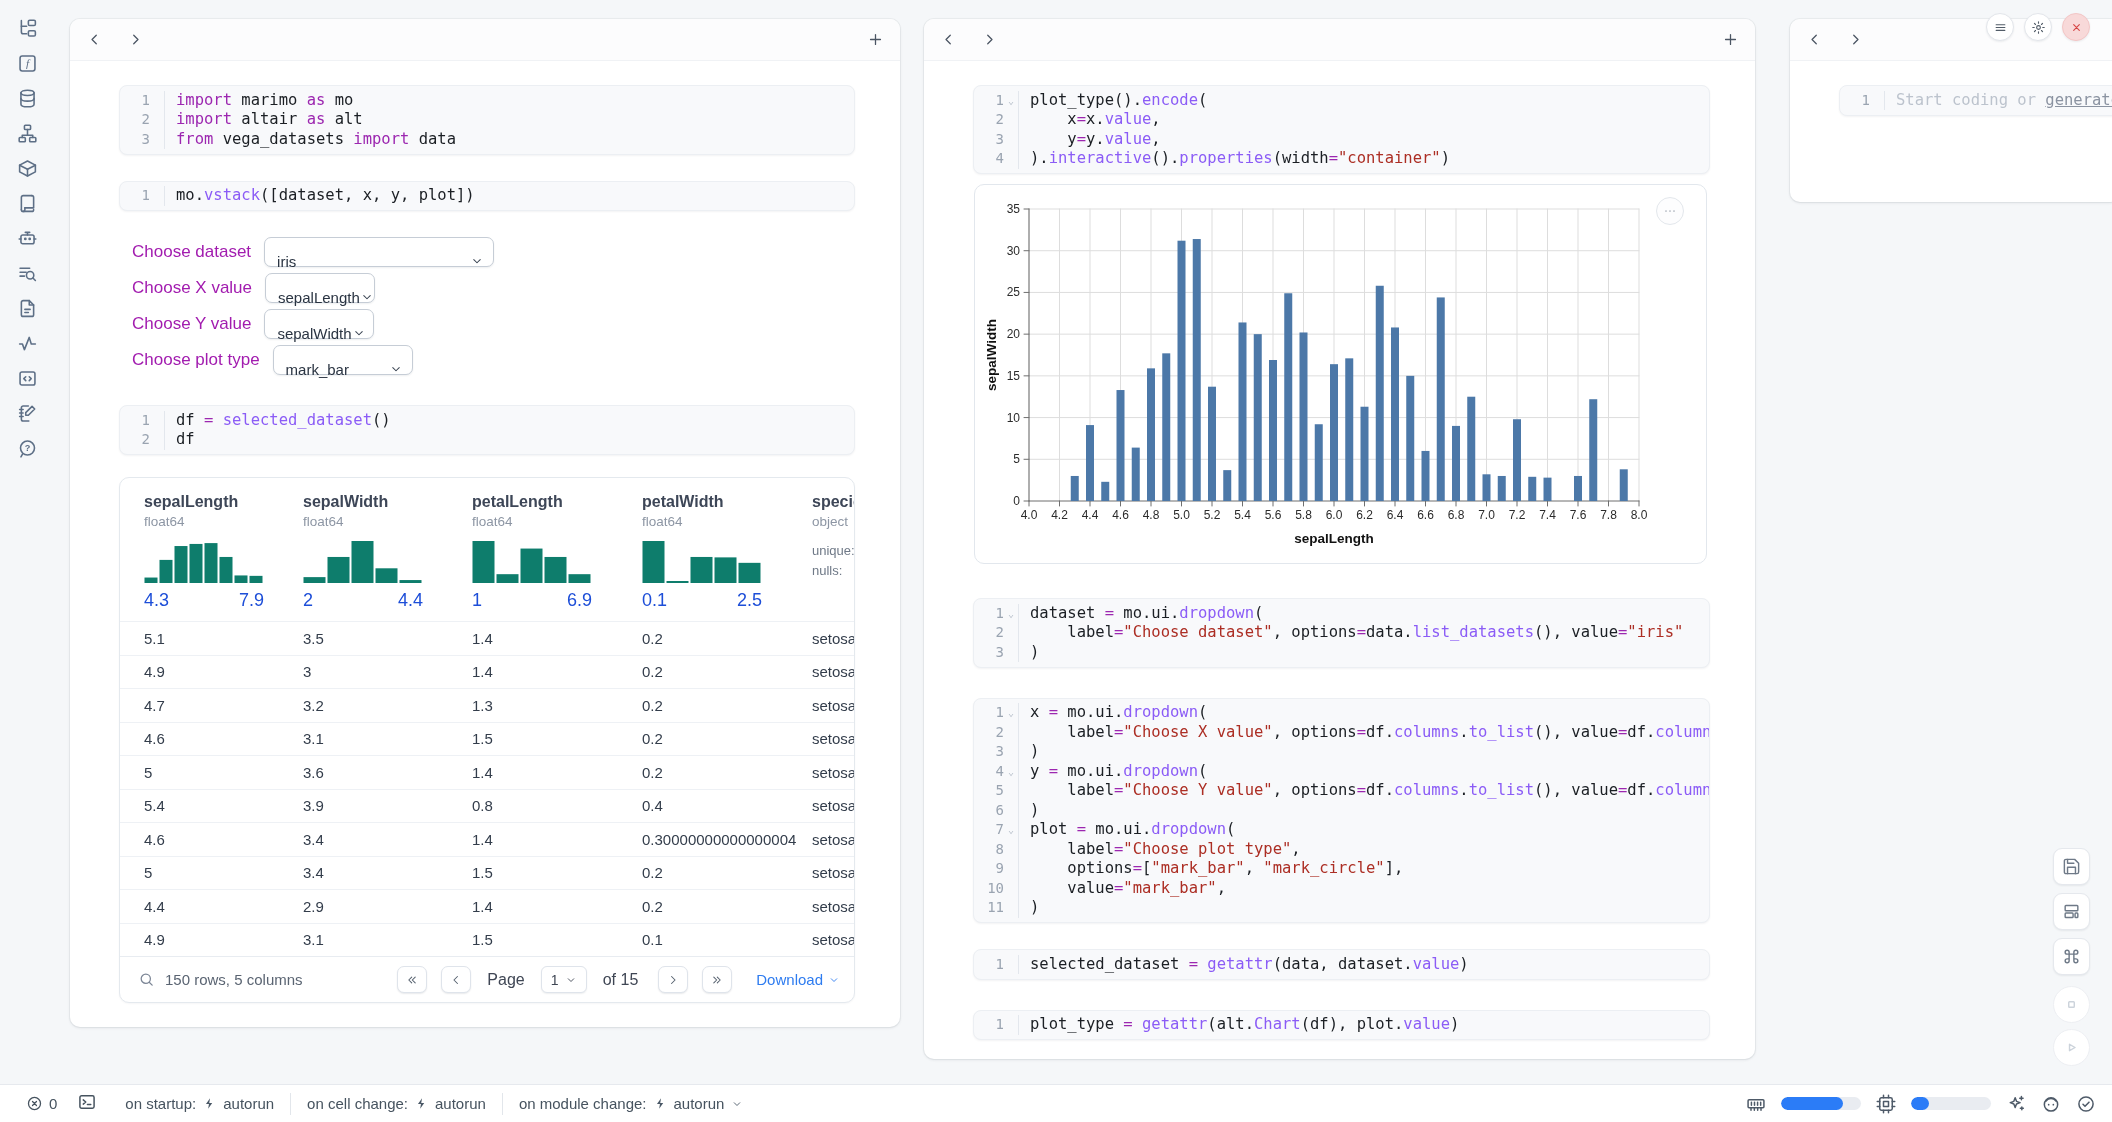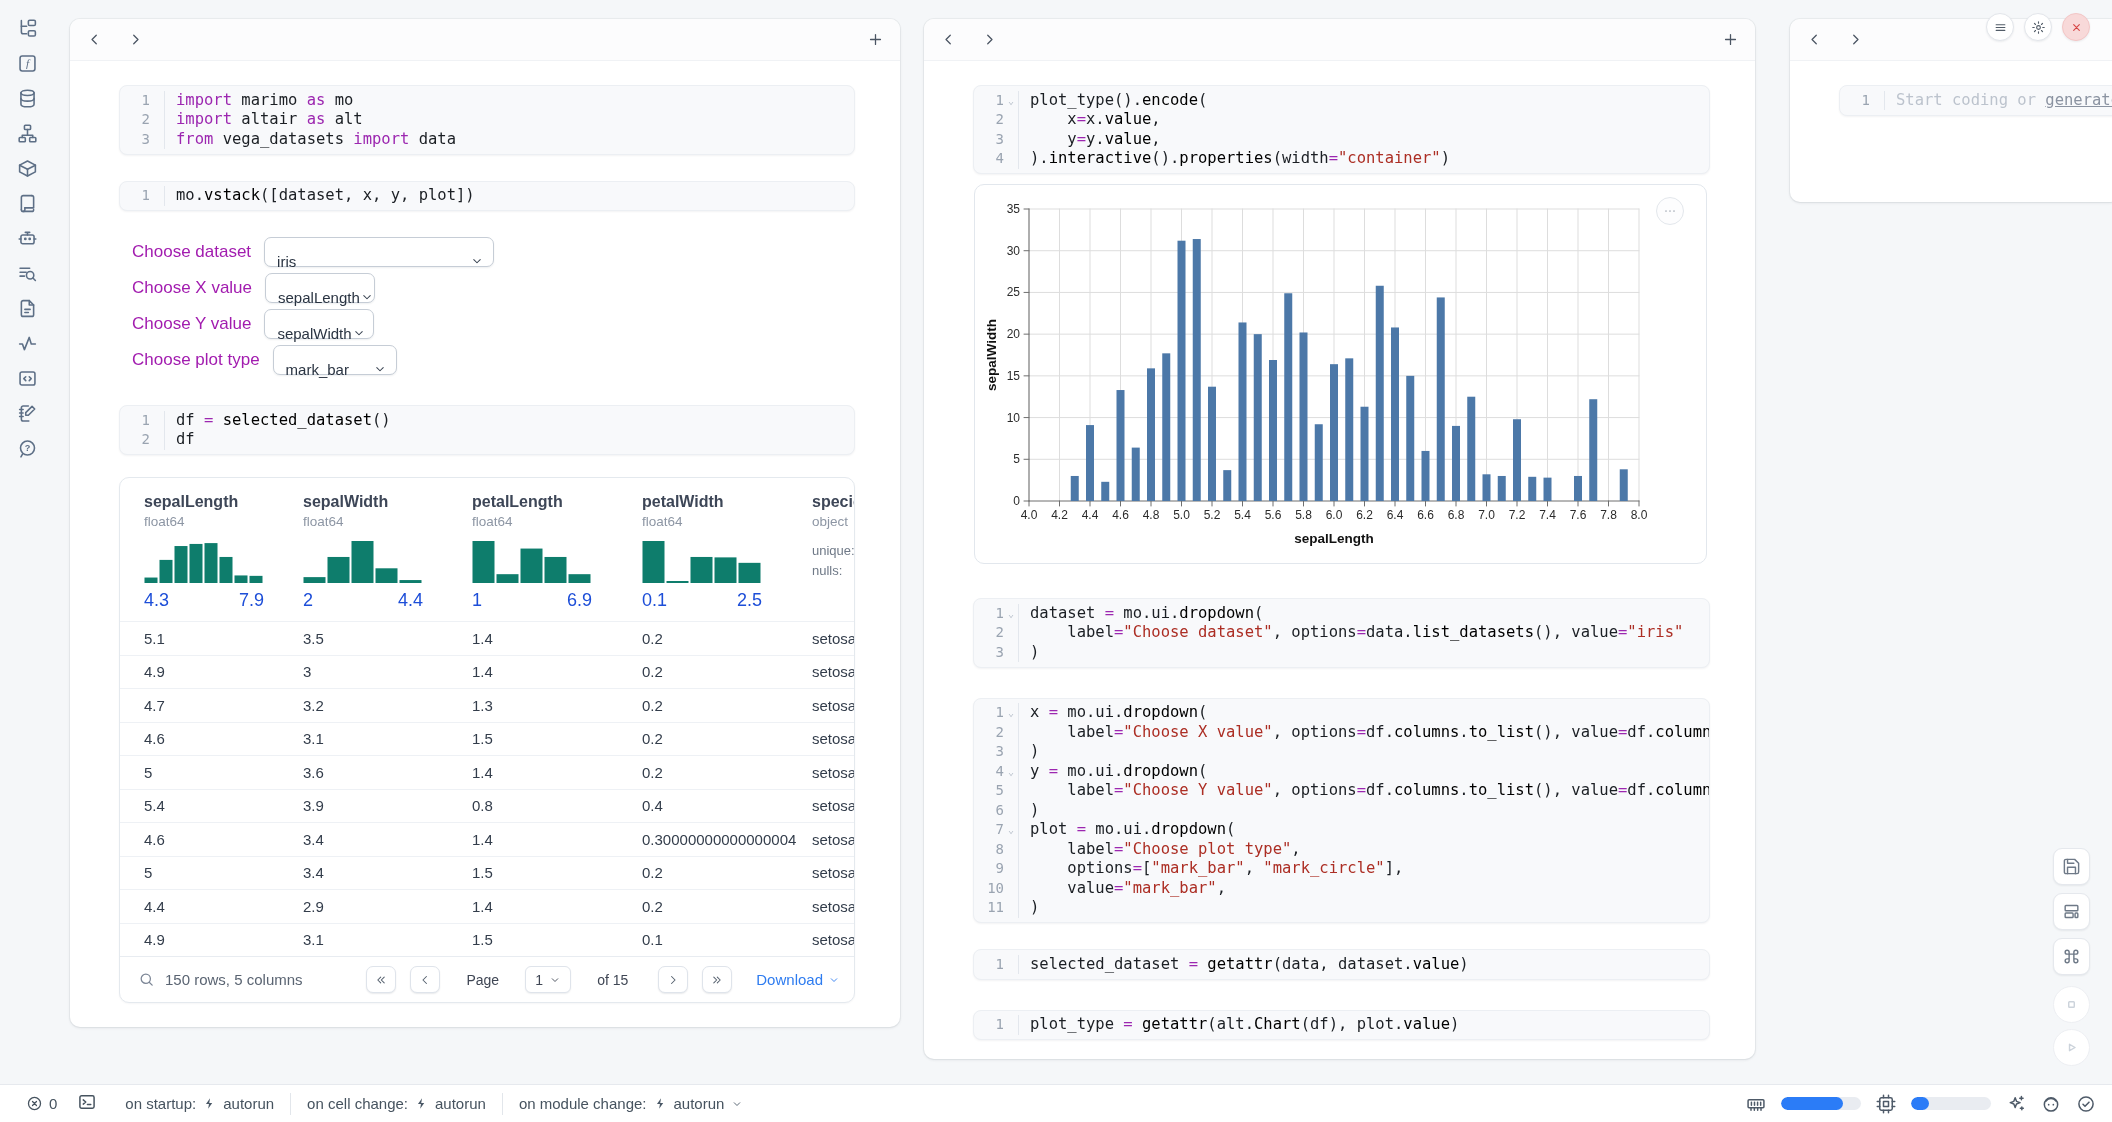--- a/index.html
+++ b/index.html
@@ -23,51 +23,51 @@
   .phead .plus{position:absolute;right:16px}
 
   
   .cellbox{background:#f8f9fb;border:1px solid #eceff3;border-radius:8px;box-shadow:0 1px 2px rgba(16,24,40,.05);padding:4.5px 12px 4.5px 0;margin:0 45px 0 49px;font-family:"DejaVu Sans Mono",monospace;font-size:15.5px;line-height:19.5px;overflow:hidden}
   .cl{display:flex}
   .ln{width:30px;flex:none;text-align:right;color:#9aa4b1;font-size:14px}
   .fd{width:14px;flex:none;text-align:center;color:#b4bdc8;font-size:10px;line-height:19.5px}
   .cd{border-left:1px solid #e3e7ed;padding-left:11px;white-space:pre;color:#1b1f24;flex:1 1 auto}
   .tk-kw{color:#9c27b0}
   .tk-op{color:#9c27b0}
-  .tk-fn{color:#000000}
+  .tk-fn{color:#8b5cf6}
   .tk-str{color:#ac2e24}
   .tk-pl{color:#1b1f24}
   .tk-ph{color:#bcc3cd}
   .tk-phu{color:#8b93a1;text-decoration:underline}
 
   
   #controls{margin:26px 45px 0 62px}
   .ctl{display:flex;align-items:center;gap:13px;height:30px;margin-bottom:6px}
   .ctl label{font-size:17px;color:#a21caf}
   .select{height:30px;background:#fff;border:1px solid #c6cdd6;border-radius:7px;box-shadow:0 1px 2px rgba(16,24,40,.07);display:flex;align-items:center;justify-content:space-between;padding:18px 9px 0 12px;font-size:15px;color:#2a3442;cursor:pointer}
   .select .cdn{width:14px;height:14px;color:#3c4654}
-  .s0{width:230px}.s1{width:110px}.s2{width:110px}.s3{width:124px}
+  .s0{width:230px}.s1{width:110px}.s2{width:110px}.s3{width:140px}
 
   
   .table-card{margin:22px 45px 0 49px;border:1px solid #e4e9ee;border-radius:10px;background:#fff;box-shadow:0 1px 2px rgba(16,24,40,.04);overflow:hidden}
   #tbl-head,.tr{display:grid;grid-template-columns:159px 169px 170px 170px 220px;padding-left:24px}
   #tbl-head{padding-top:15px}
   .thname{font-weight:bold;font-size:16px;color:#3d4657}
   .thtype{font-size:13.5px;color:#8d96a4;margin-top:3px}
   .thhist{margin-top:10px;height:46px;width:120px}
   .thrange{display:flex;justify-content:space-between;width:120px;font-size:18px;color:#1d4ed8;margin:5px 0 10px}
   .thstats{font-size:13px;color:#6f7987;margin-top:12px;line-height:20px}
   .tr{border-top:1px solid #eef1f5;height:33.5px;align-items:center}
   .td{font-size:15px;color:#333d4b;white-space:nowrap;overflow:hidden}
   .tfoot{border-top:1px solid #e8ecf1;height:46px;display:flex;align-items:center;padding:0 14px 0 18px;gap:10px;font-size:15px;color:#5a6472}
   .tfoot .srch{width:17px;height:17px;color:#7c8696}
   .tfoot .spacer{flex:1}
   .pbtn{width:30px;height:27px;border:1px solid #dfe4eb;border-radius:7px;background:#fff;display:flex;align-items:center;justify-content:center;color:#55606e;box-shadow:0 1px 1.5px rgba(16,24,40,.09);cursor:pointer;margin-left:4px}
   .pbtn .ic{width:14px;height:14px}
-  .pglbl{font-size:14px;color:#3f4654;margin:0 16px}
+  .pglbl{font-size:16px;color:#3f4654;margin:0 6px}
   .psel{height:27px;min-width:46px;border:1px solid #dfe4eb;border-radius:6px;background:#fff;display:flex;align-items:center;justify-content:center;gap:6px;font-size:14px;color:#3f4654;padding:0 7px;box-shadow:0 1px 1.5px rgba(16,24,40,.07);cursor:pointer}
   .psel .ic{width:12px;height:12px}
   .dl{display:flex;align-items:center;gap:5px;color:#2e7cf0;font-size:15px;margin-left:14px;cursor:pointer}
   .dl .ic{width:12px;height:12px}
 
   
   .chart-card{position:relative;margin:10px 48px 0 50px;height:380px;border:1px solid #e2e7ed;border-radius:10px;background:#fff;padding:8px 0 0 8px}
   .vega-actions{position:absolute;top:12px;right:22px;width:28px;height:28px;border-radius:50%;background:#fdfdfe;border:1px solid #e3e7ec;display:flex;align-items:center;justify-content:center;color:#a9b1ba;cursor:pointer}
   .vega-actions .ic{width:16px;height:16px}
   text.tick{font-size:12px;fill:#2b2b2b;font-family:"Liberation Sans",sans-serif;stroke:none}

